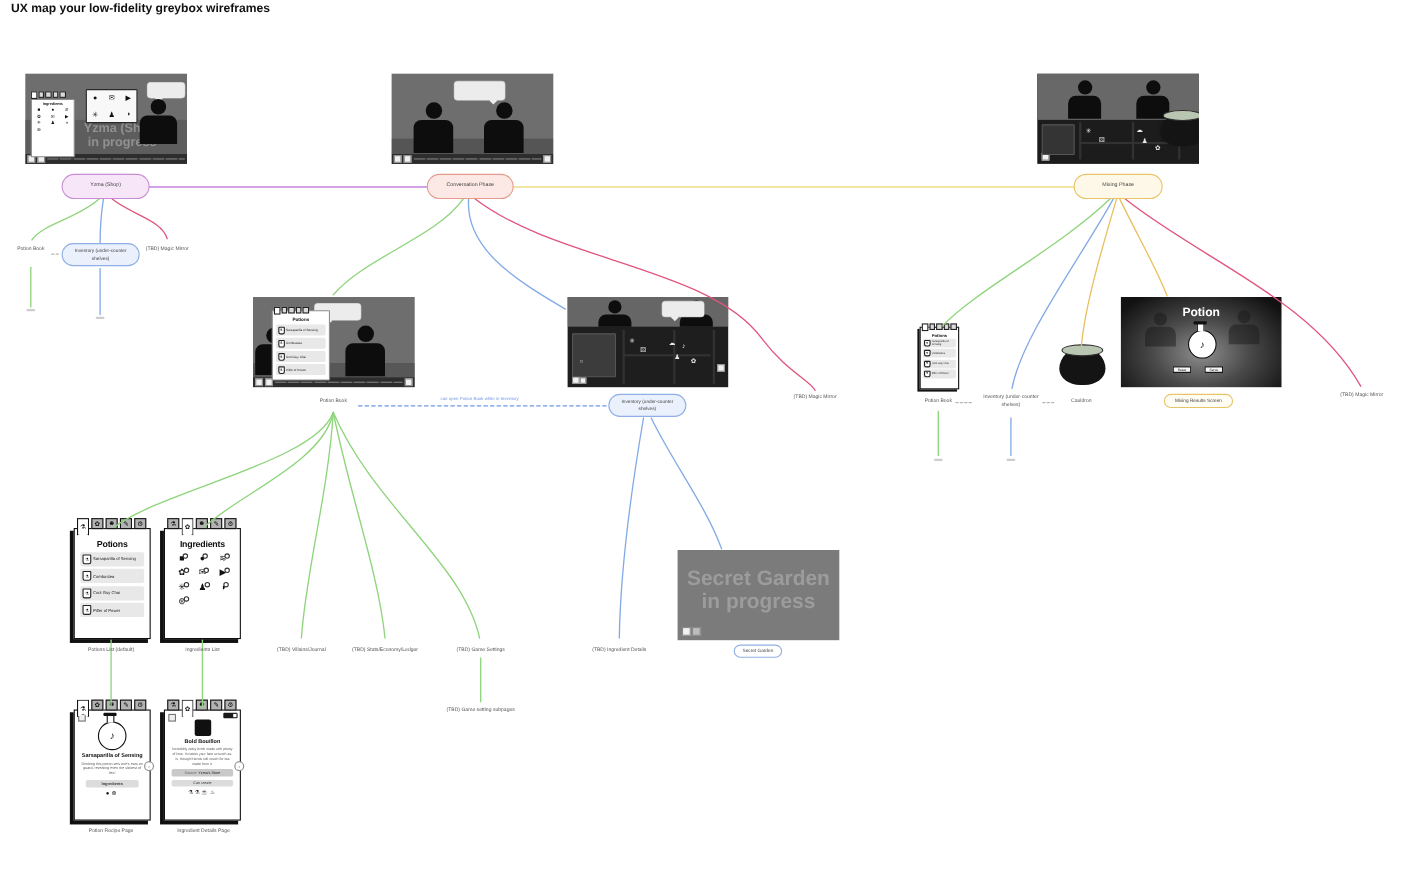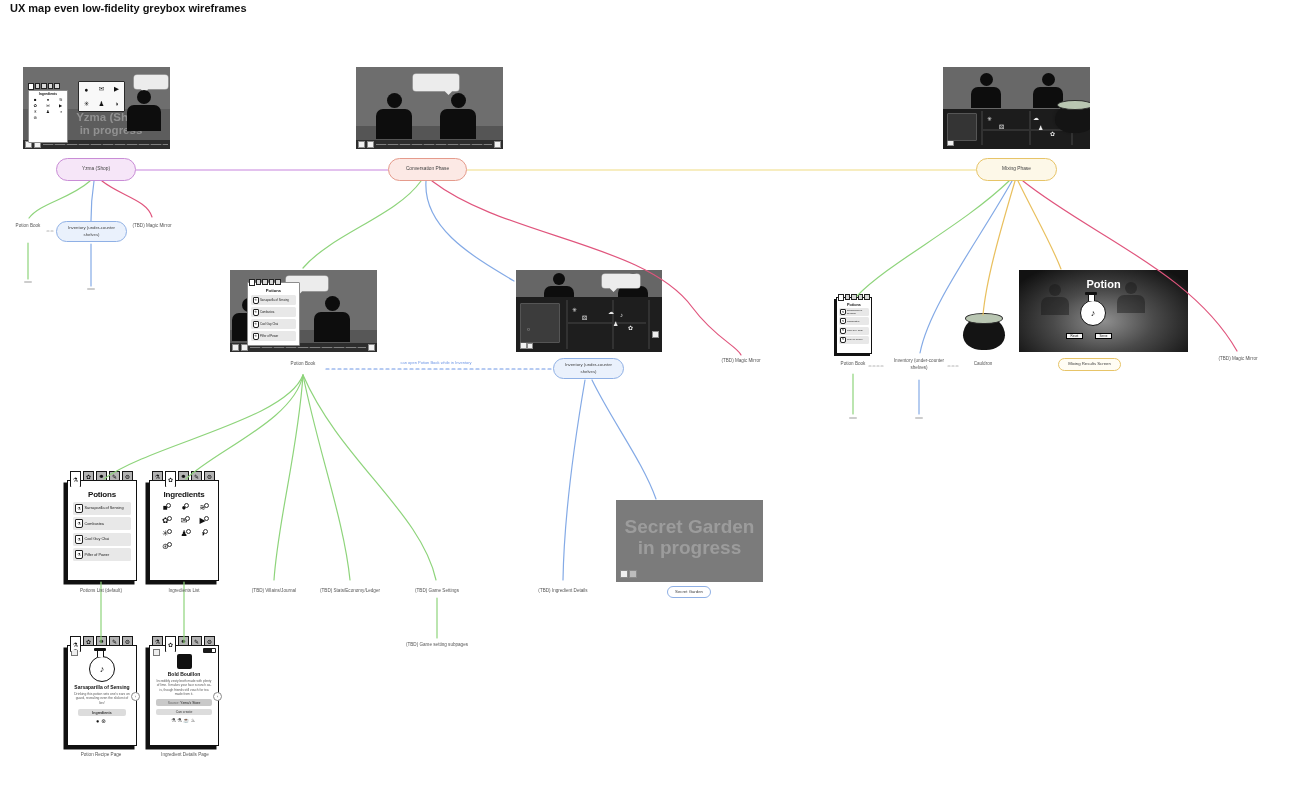--- a/index.html
+++ b/index.html
@@ -128,21 +128,21 @@
   <path d="M1018,181 C1034,214 1051,243 1061,269" stroke="#e9c05f"></path>
   <path d="M1023,181 C1092,236 1192,272 1237,351" stroke="#e0557d"></path>
   <path d="M853,374 L853,414" stroke="#8ed47b"></path>
   <path d="M919,380 L919,414" stroke="#84aae6"></path>
   <path stroke-dasharray="2 2" d="M47,231 L55,231" stroke="#b5b5b5"></path>
   <path stroke-dasharray="3 3" stroke-width="0.9" d="M326,369 L551,369" stroke="#6f97e6"></path>
   <path stroke-dasharray="2 2" d="M869,366 L885,366" stroke="#b5b5b5"></path>
   <path stroke-dasharray="2 2" d="M948,366 L960,366" stroke="#b5b5b5"></path>
 </svg>
 
-<div class="page-title">UX map even low-fidelity greybox wireframes</div>
+<div class="page-title">UX map your low-fidelity greybox wireframes</div>
 
 <div class="thumb" style="left:23px;top:67px;width:147px;height:82px;">
   <div class="counter" style="bottom:9px;height:31px;background:#5d5d5d;"></div>
   <div class="wm" style="left:32px;top:44px;width:112px;font-size:11.5px;">
     <div>Yzma (Shop)</div>
     <div>in progress</div>
   </div>
   <div class="minitabs" style="left:5px;top:16px;">
     <div class="mtab on"></div>
       <div class="mtab"></div>
@@ -461,21 +461,21 @@
       <span>Pilfer of Power</span>
   </div>
 </div>
 <div class="lbl" style="left:831px;top:361px;width:44px;">Potion Book</div>
 <div class="lbl" style="left:886px;top:358px;width:66px;">Inventory (under-counter shelves)</div>
 <div class="cauldron" style="left:963px;top:316px;width:42px;height:34px;z-index:4;"></div>
 <div class="lbl" style="left:962px;top:361px;width:42px;">Cauldron</div>
 <div class="endmark" style="left:849px;top:417px;"></div>
 <div class="endmark" style="left:915px;top:417px;"></div>
 
-<div class="potscreen" style="left:1019px;top:270px;width:169px;height:82px;">
+<div class="potscreen" style="left:1019px;top:270px;width:146px;height:82px;">
   <div class="person ghost" style="left:22px;top:14px;width:28px;">
     <div class="ph" style="width:12px;height:12px;"></div>
       <div class="pt" style="height:18px;"></div>
   </div>
   <div class="person ghost" style="left:98px;top:12px;width:28px;">
     <div class="ph" style="width:12px;height:12px;"></div>
       <div class="pt" style="height:18px;"></div>
   </div>
   <div class="pottitle">Potion</div>
   <div class="flaskbig" style="position:absolute;left:61px;top:30px;margin:0;">

